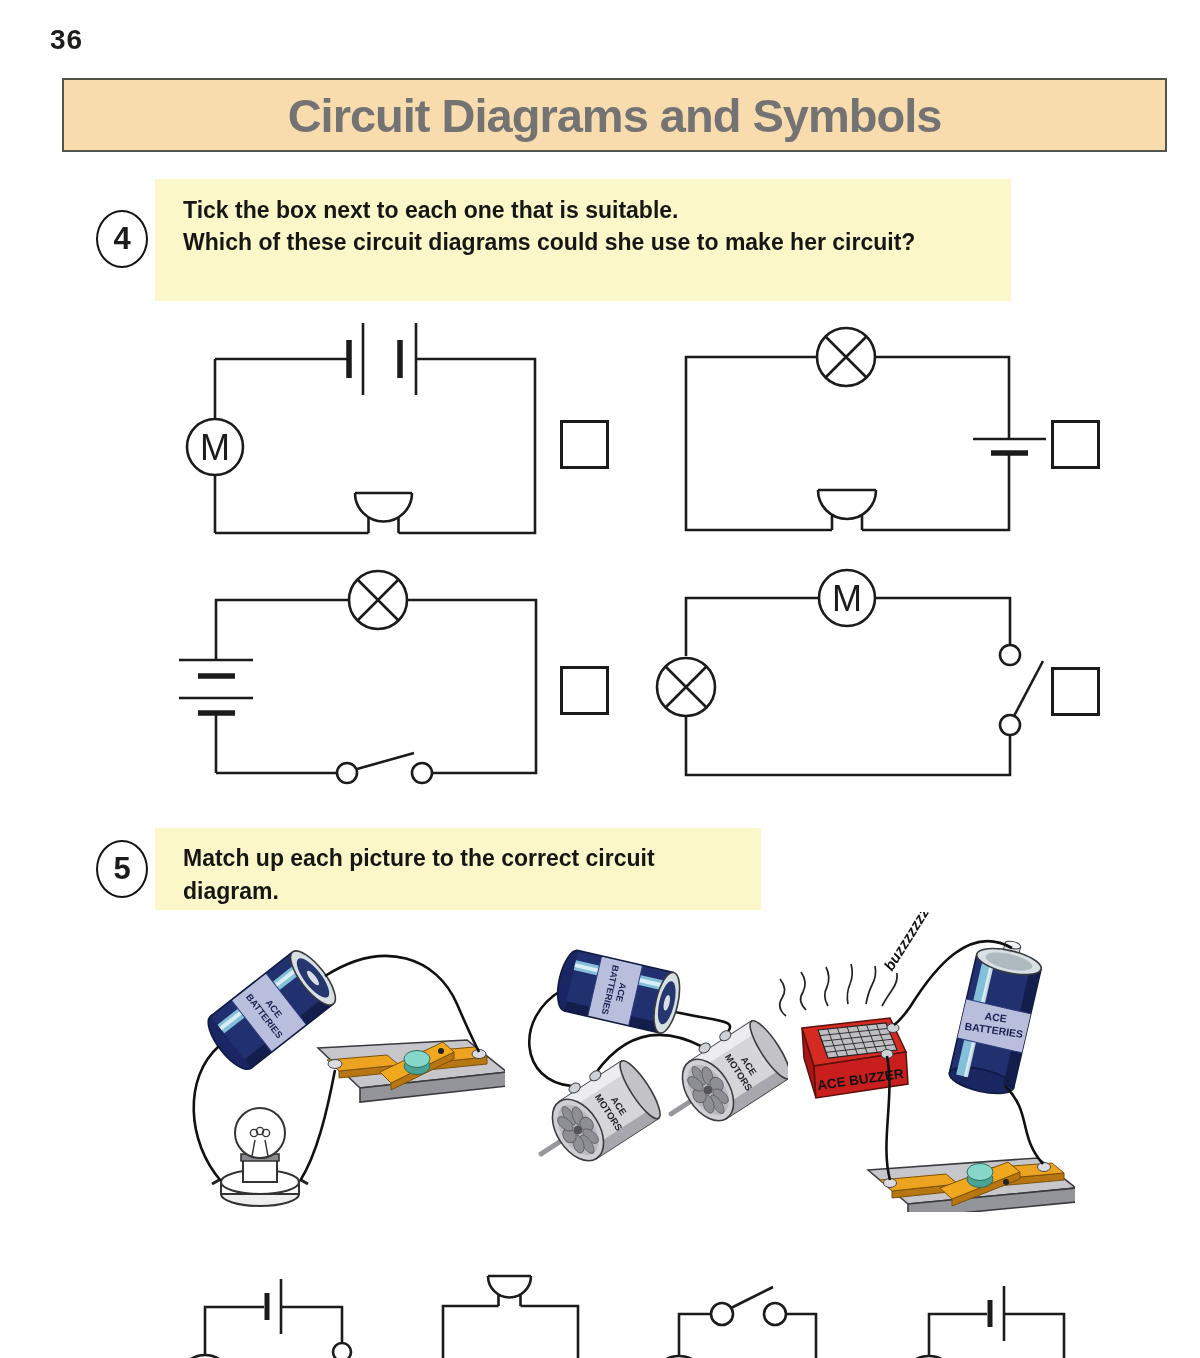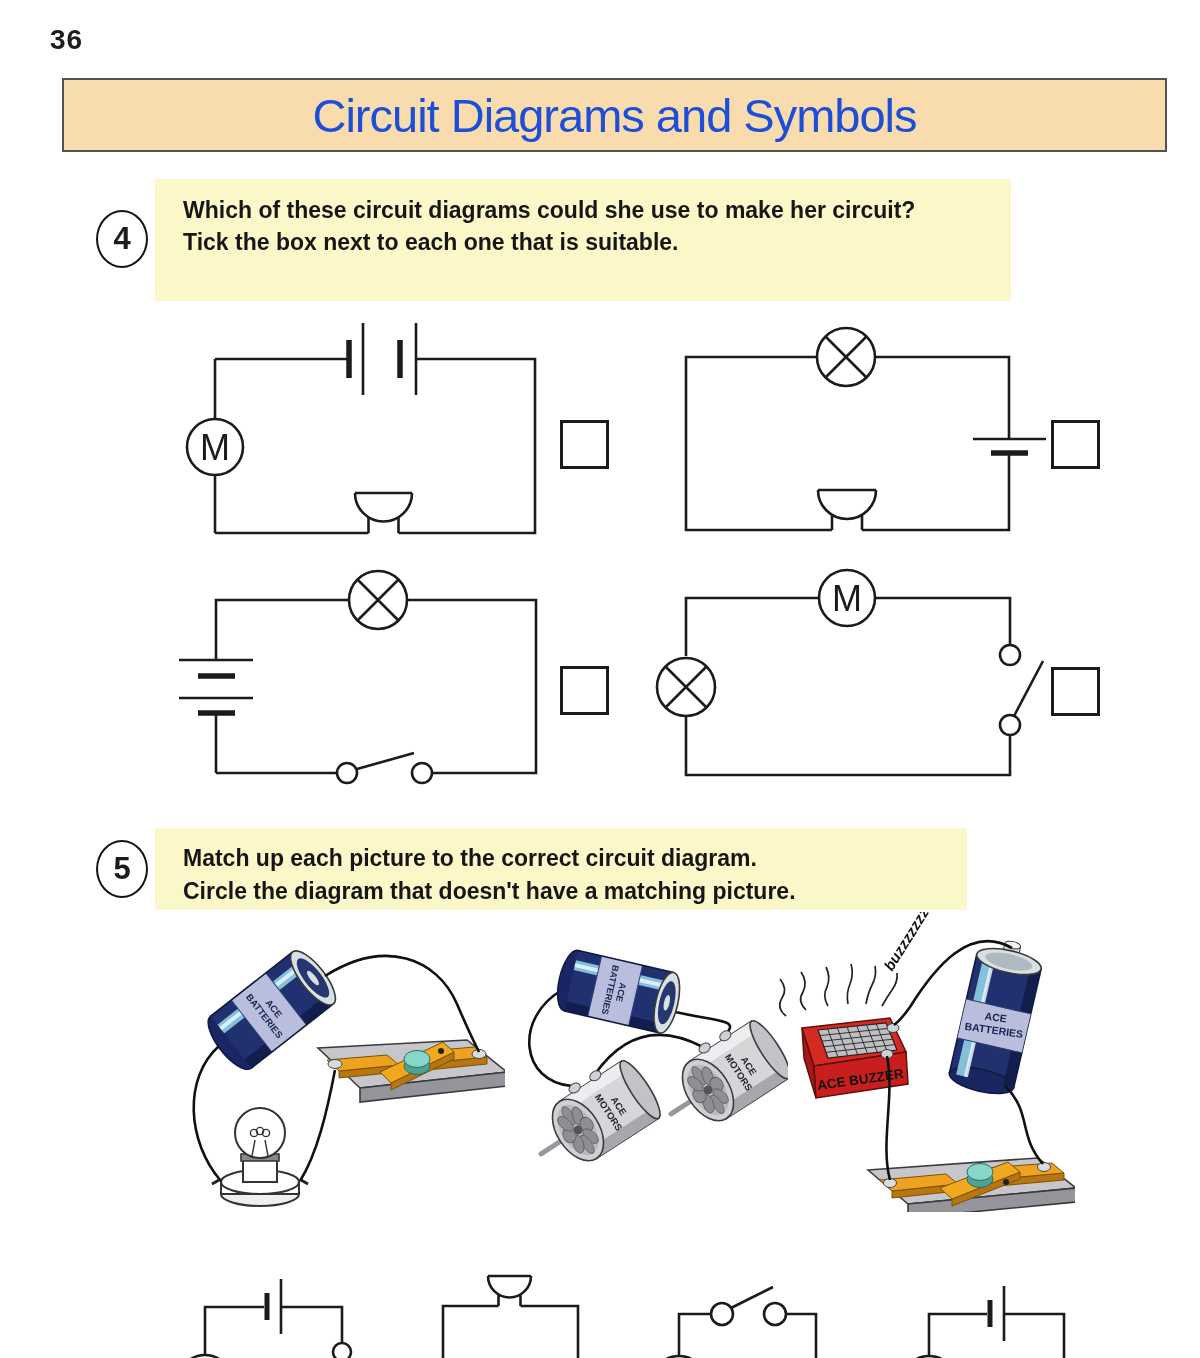--- a/index.html
+++ b/index.html
@@ -2,48 +2,48 @@
 <html><head>
 <meta charset="utf-8">
 <style>
   html,body{margin:0;padding:0;background:#ffffff;}
   .page{position:relative;width:1200px;height:1358px;background:#ffffff;overflow:hidden;
         font-family:"Liberation Sans",sans-serif;color:#1b1b1b;}
   .abs{position:absolute;}
   .page-num{left:50px;top:24px;font-size:28px;font-weight:bold;color:#1d1d1b;letter-spacing:1px;}
   .banner{left:62px;top:78px;width:1105px;height:74px;background:#f8dcae;border:2px solid #54534b;
           display:flex;align-items:center;justify-content:center;box-sizing:border-box;}
-  .banner-title{font-size:47px;font-weight:normal;color:#1d4ed8;letter-spacing:-1px;text-align:right;}
+  .banner-title{font-size:47px;font-weight:bold;color:#737373;letter-spacing:-1px;text-align:right;}
   .qcircle{width:52px;height:58px;border:2.5px solid #141414;border-radius:50%;background:#fff;
            display:flex;align-items:center;justify-content:center;font-size:31px;font-weight:bold;box-sizing:border-box;}
   .qbox{background:#fbf7c9;box-sizing:border-box;font-weight:bold;font-size:23px;line-height:31.5px;color:#161616;}
   .q4box{left:155px;top:179px;width:856px;height:122px;padding:16px 18px 0 28px;}
-  .q5box{left:155px;top:828px;width:812px;height:82px;padding:14px 18px 0 28px;line-height:33px;}
+  .q5box{left:155px;top:828px;width:606px;height:82px;padding:14px 18px 0 28px;line-height:33px;}
   .checkbox{width:49px;height:49px;border:3px solid #1b1b1b;background:#ffffff;box-sizing:border-box;}
   svg{display:block;}
   .diagram-layer{left:0;top:0;pointer-events:none;}
   text{font-family:"Liberation Sans",sans-serif;}
 </style>
 </head>
 <body>
 
 <div class="page">
 
   <div class="abs page-num">36</div>
 
   <div class="abs banner">
     <div class="banner-title">Circuit Diagrams and Symbols</div>
   </div>
 
   <div class="abs qcircle" style="left:96px;top:210px;">
     <span>4</span>
   </div>
   <div class="abs qbox q4box">
+    <div>Tick the box next to each one that is suitable.</div>
     <div>Which of these circuit diagrams could she use to make her circuit?</div>
-    <div>Tick the box next to each one that is suitable.</div>
   </div>
 
   <svg class="abs diagram-layer" width="1200" height="1358" viewBox="0 0 1200 1358">
     <g stroke="#1b1b1b" stroke-width="2.6" fill="none">
 
       <g>
         <path d="M349,359 H215 M416,359 H535 V533 H398.5 M368.5,533 H215 M215,359 V419 M215,475 V533"></path>
         <g>
           <path d="M349,340 V378 M400,340 V378" stroke-width="5.5"></path>
           <path d="M363,323 V395 M416,323 V395"></path>
@@ -138,21 +138,20 @@
   <div class="abs checkbox" style="left:560px;top:420px;"></div>
   <div class="abs checkbox" style="left:1051px;top:420px;"></div>
   <div class="abs checkbox" style="left:560px;top:666px;"></div>
   <div class="abs checkbox" style="left:1051px;top:667px;"></div>
 
   <div class="abs qcircle" style="left:96px;top:840px;">
     <span>5</span>
   </div>
   <div class="abs qbox q5box">
     <div>Match up each picture to the correct circuit diagram.</div>
-    <div>Circle the diagram that doesn't have a matching picture.</div>
   </div>
 
   <svg class="abs" style="left:175px;top:930px;" width="330" height="285" viewBox="0 0 330 285">
 
     <g>
       <path d="M143,118 L292,110 L332,142 L185,158 Z" fill="#c6c6cb" stroke="#3a3a3e" stroke-width="1.6"></path>
       <path d="M185,158 L332,142 L332,156 L185,172 Z" fill="#94949b" stroke="#3a3a3e" stroke-width="1.6"></path>
       <path d="M164,141 L224,135 L224,142 L164,148 Z" fill="#b87613" stroke="#7a5206"></path>
       <path d="M152,130 L212,125 L224,135 L164,141 Z" fill="#eda31f" stroke="#7a5206"></path>
       <path d="M252,133 L312,127 L312,134 L252,140 Z" fill="#b87613" stroke="#7a5206"></path>

